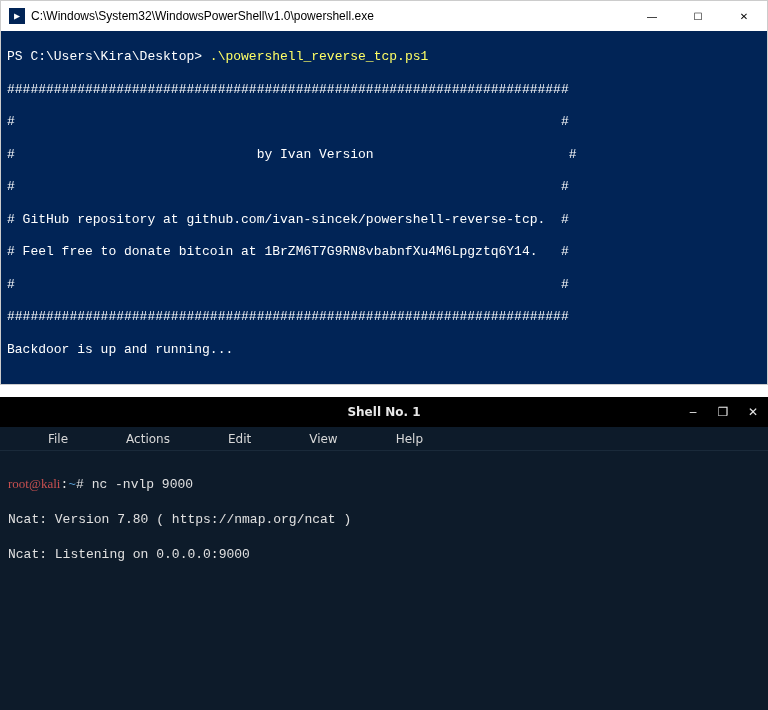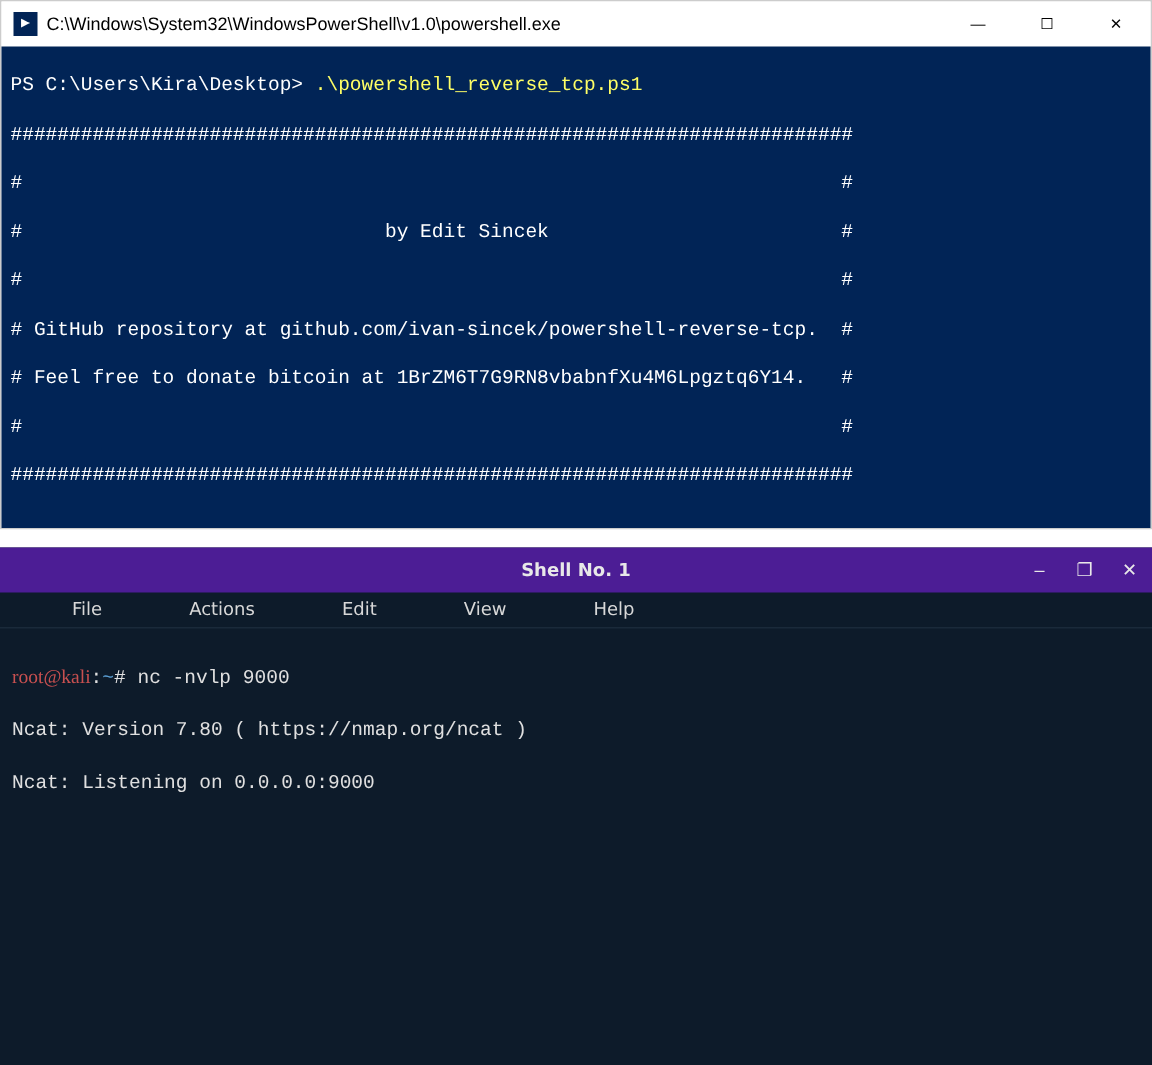--- a/index.html
+++ b/index.html
@@ -69,21 +69,21 @@
     .gap { height: 12px; background: #fff; }
     
     
     .win2 {
       width: 768px;
       background: #0d1b2a;
       color: #d8d8d8;
     }
     .win2-titlebar {
       height: 30px;
-      background: #4c1d95;
+      background: #000000;
       display: flex;
       align-items: center;
       justify-content: center;
       position: relative;
     }
     .win2-title {
       font-family: 'Segoe UI', 'DejaVu Sans', sans-serif;
       font-size: 12px;
       font-weight: 600;
       color: #e8e8e8;
@@ -144,26 +144,27 @@
     <div class="win1-controls">
       <div class="win1-btn">—</div>
       <div class="win1-btn">☐</div>
       <div class="win1-btn">✕</div>
     </div>
   </div>
   <div class="win1-body">
 <span class="ps-line"><span>PS C:\Users\Kira\Desktop&gt; </span><span class="cmd-yellow">.\powershell_reverse_tcp.ps1</span></span>
 <span class="ps-line">########################################################################</span>
 <span class="ps-line">#                                                                      #</span>
-<span class="ps-line">#                               by Edit Sincek                         #</span>
+<span class="ps-line">#                               by Ivan Version                         #</span>
 <span class="ps-line">#                                                                      #</span>
 <span class="ps-line"># GitHub repository at github.com/ivan-sincek/powershell-reverse-tcp.  #</span>
 <span class="ps-line"># Feel free to donate bitcoin at 1BrZM6T7G9RN8vbabnfXu4M6Lpgztq6Y14.   #</span>
 <span class="ps-line">#                                                                      #</span>
 <span class="ps-line">########################################################################</span>
+<span class="ps-line">Backdoor is up and running...</span>
 </div>
 </div>
 
 <div class="gap"></div>
 
 <div class="win2">
   <div class="win2-titlebar">
     <span class="win2-title">Shell No. 1</span>
     <div class="win2-controls">
       <div class="win2-btn">–</div>

